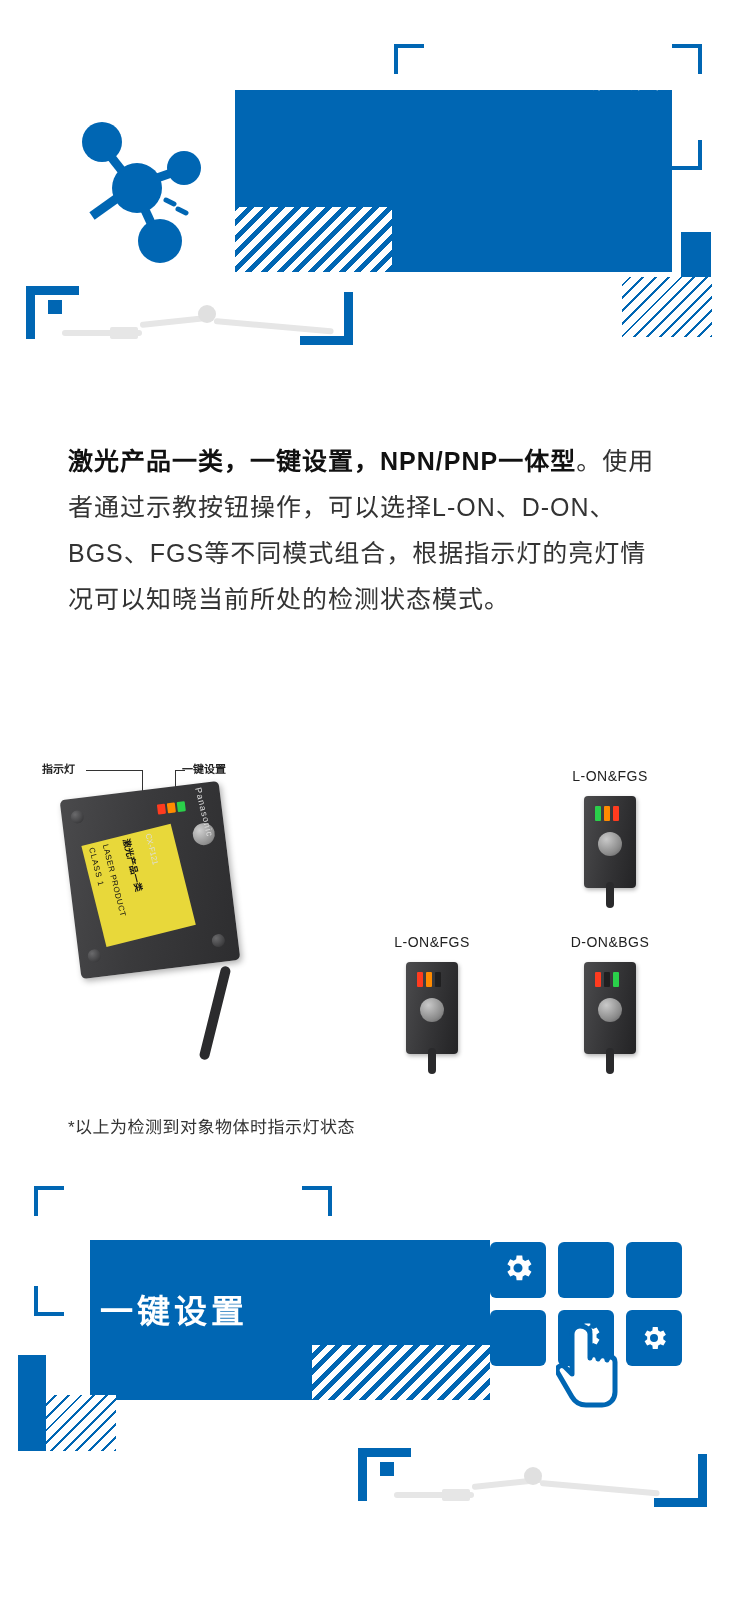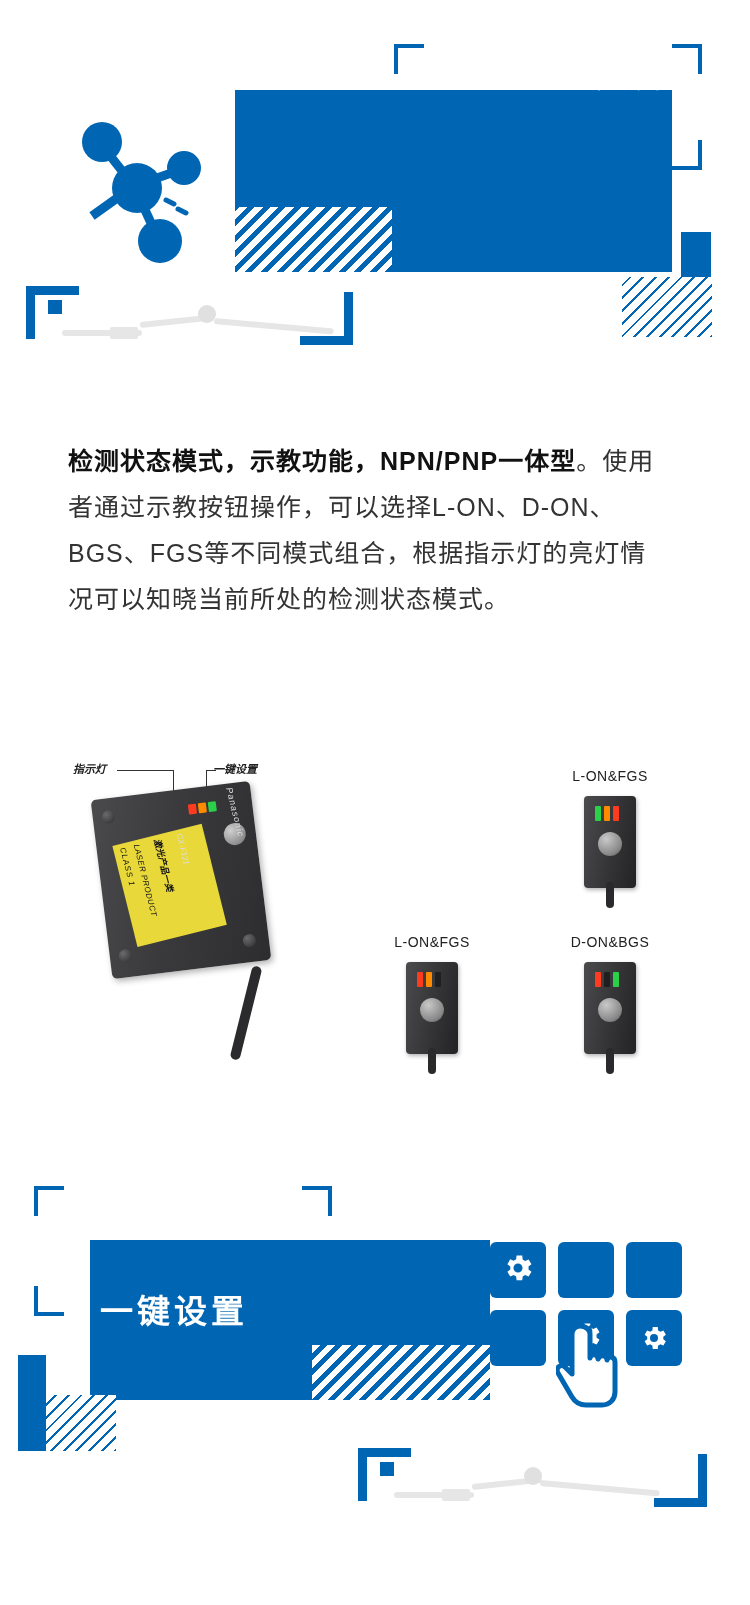--- a/index.html
+++ b/index.html
@@ -100,21 +100,21 @@
     left: 68px; top: 438px;
     width: 600px;
     font-size: 25px;
     line-height: 46px;
     letter-spacing: 1px;
     color: #333;
   }
   .paragraph b { color: #111; }
 
   
-  .sensor-area { left: 73px; top: 760px; width: 290px; height: 330px; font-style: italic; }
+  .sensor-area { left: 42px; top: 760px; width: 290px; height: 330px; }
   .callout-label {
     position: absolute;
     font-size: 11px;
     color: #222;
     font-weight: bold;
     white-space: nowrap;
   }
   .callout-line {
     position: absolute;
     height: 1px;
@@ -330,21 +330,21 @@
   <div class="abs blue-bar" style="left:48px; top:300px; width:14px; height:14px;"></div>
   <div class="abs bracket thick br" style="left:300px; top:292px; width:44px; height:44px;"></div>
 
   <div class="abs connector-line" style="left:62px; top:330px; width:80px;"></div>
   <div class="abs connector-plug" style="left:110px; top:327px;"></div>
   <div class="abs connector-line" style="left:140px; top:322px; width:70px; transform:rotate(-6deg); transform-origin:left center;"></div>
   <div class="abs connector-dot" style="left:198px; top:305px;"></div>
   <div class="abs connector-line" style="left:214px; top:318px; width:120px; transform:rotate(5deg); transform-origin:left center;"></div>
 
   <div class="paragraph">
-    <b>检测状态模式，示教功能，NPN/PNP一体型</b><span>。使用者通过示教按钮操作，可以选择L-ON、D-ON、BGS、FGS等不同模式组合，根据指示灯的亮灯情况可以知晓当前所处的检测状态模式。</span>
+    <b>激光产品一类，一键设置，NPN/PNP一体型</b><span>。使用者通过示教按钮操作，可以选择L-ON、D-ON、BGS、FGS等不同模式组合，根据指示灯的亮灯情况可以知晓当前所处的检测状态模式。</span>
   </div>
 
   <div class="abs sensor-area">
 
     <div class="callout-label" style="left:0px; top:0px;">指示灯</div>
     <div class="callout-line" style="left:44px; top:10px; width:56px;"></div>
     <div class="callout-vert" style="left:100px; top:10px; height:32px;"></div>
 
     <div class="callout-label" style="left:140px; top:0px;">一键设置</div>
     <div class="callout-line" style="left:133px; top:10px; width:10px;"></div>
@@ -409,20 +409,21 @@
           <div class="mini-led" style="background:#ff3b1f;"></div>
           <div class="mini-led" style="background:#1f1f20;"></div>
           <div class="mini-led" style="background:#2ad04a;"></div>
         </div>
         <div class="mini-knob"></div>
         <div class="mini-cable"></div>
       </div>
     </div>
   </div>
 
+  <div class="footnote">*以上为检测到对象物体时指示灯状态</div>
 
   <div class="abs bracket tl" style="left:34px; top:1186px; width:26px; height:26px;"></div>
   <div class="abs bracket tr" style="left:302px; top:1186px; width:26px; height:26px;"></div>
   <div class="abs bracket bl" style="left:34px; top:1286px; width:26px; height:26px;"></div>
 
   <div class="abs blue-bar bottom-band"></div>
   <div class="bottom-title">一键设置</div>
   <div class="abs hatch bottom-hatch"></div>
   <div class="abs blue-bar bottom-left-bar"></div>
   <div class="abs hatch-light bottom-left-hatch"></div>

